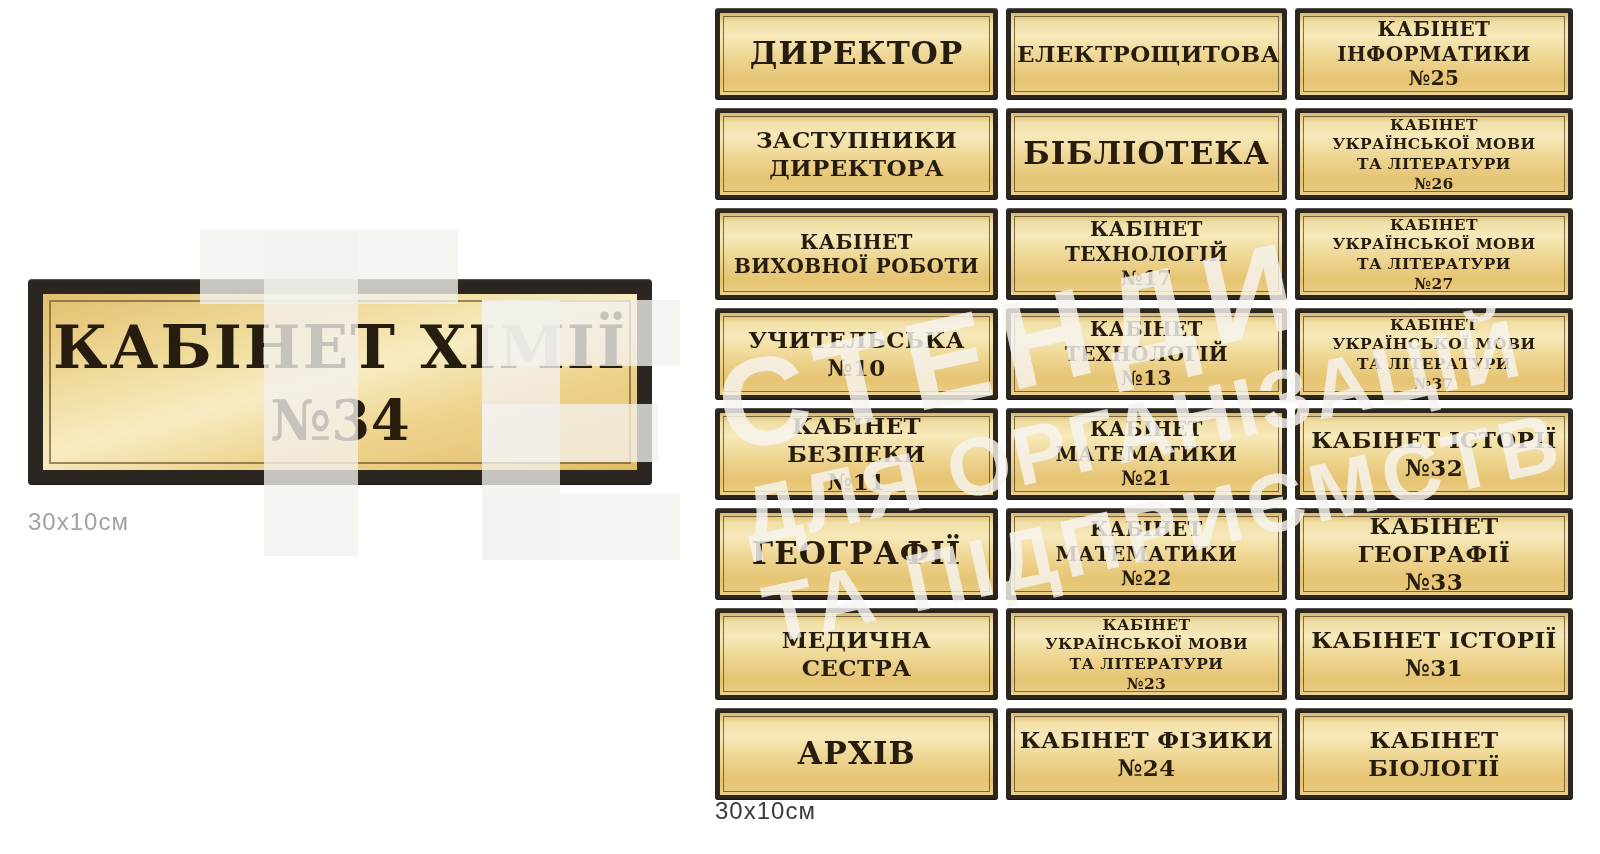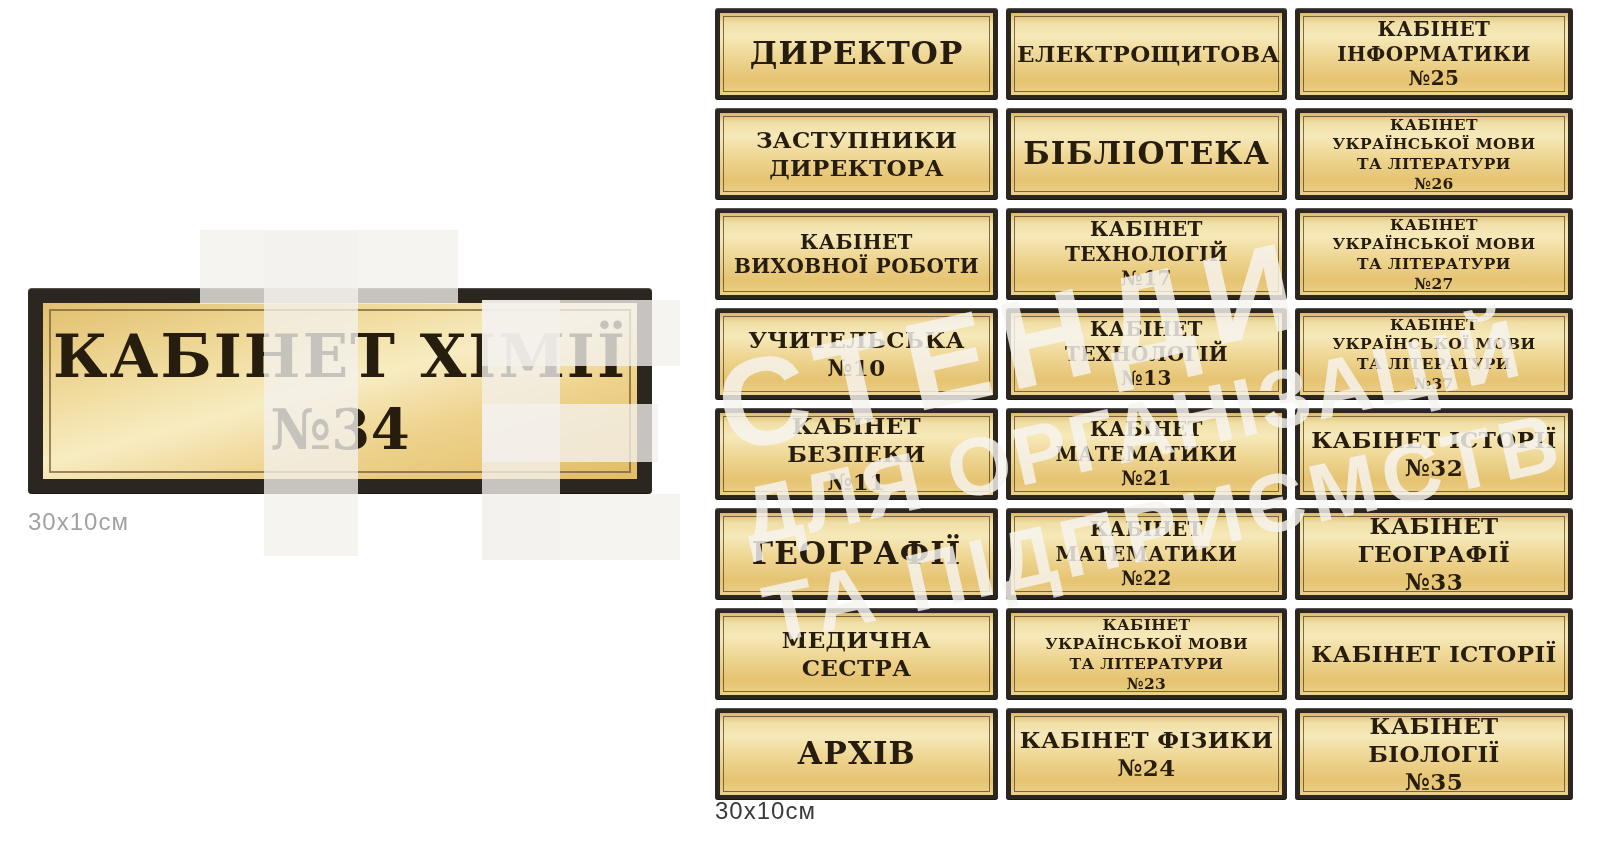--- a/index.html
+++ b/index.html
@@ -40,21 +40,21 @@
     padding:0 6px;
     box-sizing:border-box;
   }
   .xl .sign-text{font-size:31px;letter-spacing:1px;}
   .lg .sign-text{font-size:23px;}
   .md .sign-text{font-size:20px;}
   .sm .sign-text{font-size:15.5px;line-height:1.26;}
 
   
   .featured{
-    position:absolute;left:28px;top:288px;width:624px;height:206px;
+    position:absolute;left:28px;top:279px;width:624px;height:206px;
     padding:15px;border-radius:4px;
   }
   .featured .pin{inset:6px;border:2px solid rgba(104,82,42,.65);}
   .featured .plate{
     background:linear-gradient(165deg,
       #e2bf6e 0%, #f0dc9e 30%, #f7ecc2 48%,
       #eed38e 68%, #e2bc67 100%);
   }
   .featured-text{line-height:1.25;}
   .featured-line1{font-size:60px;letter-spacing:2px;}
@@ -294,20 +294,21 @@
             <div>ТА ЛІТЕРАТУРИ</div>
             <div>№23</div>
           </div>
         </div>
       </div>
       <div class="frame lg">
         <div class="plate">
           <div class="pin"></div>
           <div class="sign-text">
             <div>КАБІНЕТ ІСТОРІЇ</div>
+            <div>№31</div>
           </div>
         </div>
       </div>
       <div class="frame xl">
         <div class="plate">
           <div class="pin"></div>
           <div class="sign-text">
             <div>АРХІВ</div>
           </div>
         </div>
@@ -319,21 +320,20 @@
             <div>КАБІНЕТ ФІЗИКИ</div>
             <div>№24</div>
           </div>
         </div>
       </div>
       <div class="frame lg">
         <div class="plate">
           <div class="pin"></div>
           <div class="sign-text">
             <div>КАБІНЕТ БІОЛОГІЇ</div>
-            <div>№35</div>
           </div>
         </div>
       </div>
     </div>
   <div class="size-label size-label-grid">30x10см</div>
 
   <div class="watermark">
 
     <div>
       <div class="wm" style="left:200px;top:230px;width:258px;height:74px;"></div>

